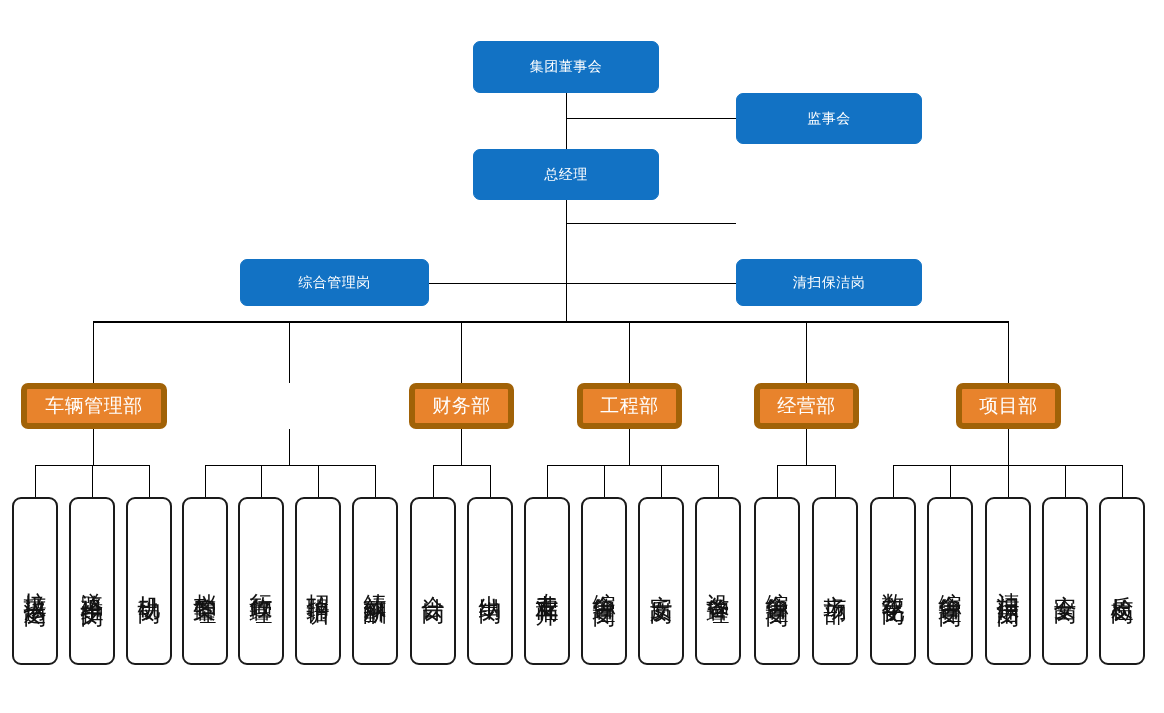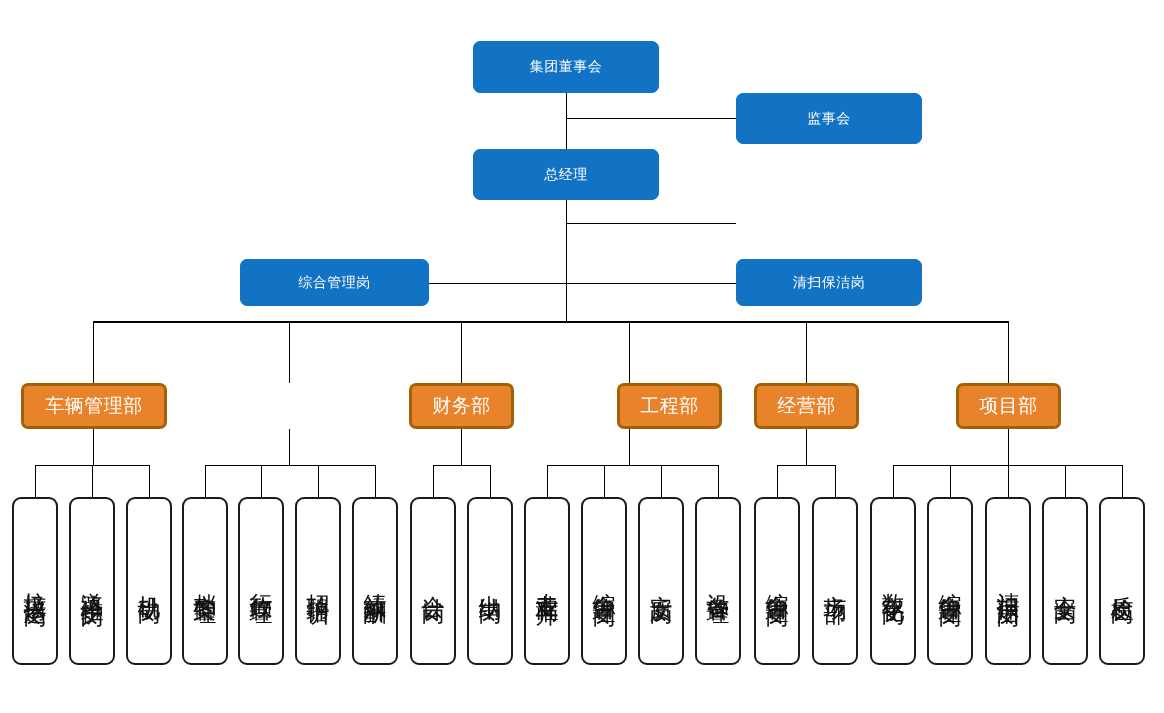--- a/index.html
+++ b/index.html
@@ -21,21 +21,21 @@
     box-sizing:border-box;
     display:flex;
     align-items:center;
     justify-content:center;
     border-radius:7px;
     color:#ffffff;
     white-space:nowrap;
     letter-spacing:0.5px;
   }
   .node.blue{background:#1272C4;border:1px solid #1272C4;font-size:14px;}
-  .node.orange{background:#E8832C;border:3px solid #a16207;font-size:19px;}
+  .node.orange{background:#E8832C;border:6px solid #a16207;font-size:19px;}
   
   .leaf{
     position:absolute;
     box-sizing:border-box;
     background:#ffffff;
     border:2px solid #1a1a1a;
     border-radius:9px;
     display:flex;
     align-items:center;
     justify-content:center;
@@ -98,21 +98,21 @@
   <div class="ln v" style="left:629px;top:321px;height:62px;"></div>
   <div class="ln v" style="left:806px;top:321px;height:62px;"></div>
   <div class="ln v" style="left:1008px;top:321px;height:62px;"></div>
 
   <div class="node orange" style="left:21px;top:383px;width:146px;height:46px;">
     <span>车辆管理部</span>
   </div>
   <div class="node orange" style="left:409px;top:383px;width:105px;height:46px;">
     <span>财务部</span>
   </div>
-  <div class="node orange" style="left:577px;top:383px;width:105px;height:46px;margin-left:40px;">
+  <div class="node orange" style="left:577px;top:383px;width:105px;height:46px;">
     <span>工程部</span>
   </div>
   <div class="node orange" style="left:754px;top:383px;width:105px;height:46px;">
     <span>经营部</span>
   </div>
   <div class="node orange" style="left:956px;top:383px;width:105px;height:46px;">
     <span>项目部</span>
   </div>
 
   <div class="ln v" style="left:93px;top:429px;height:37px;"></div>

